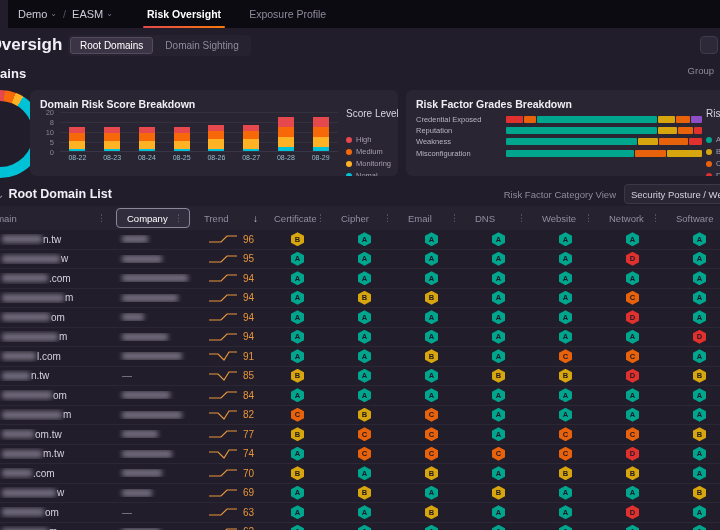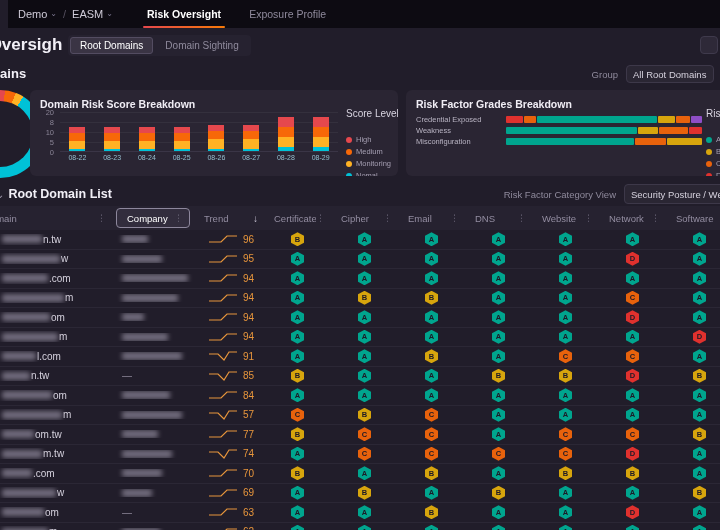--- a/index.html
+++ b/index.html
@@ -130,24 +130,20 @@
     </div>
   <div class="hdr-action"></div>
 </div>
 
 <div class="section-row">
   <div class="sec-clip">
     <div class="sec-title">Root Domains</div>
   </div>
   <div class="group-wrap">
     <span class="group-label">Group</span>
-    <div class="select group-select">
-      <span>All Root Domains</span>
-      <span class="chev">⌄</span>
-    </div>
   </div>
 </div>
 
 <div class="donut" style="background: conic-gradient(from -15deg, rgb(229, 72, 77) 0%, rgb(229, 72, 77) 6%, rgb(247, 104, 8) 6%, rgb(247, 104, 8) 10%, rgb(255, 178, 36) 10%, rgb(255, 178, 36) 13%, rgb(0, 194, 215) 13%, rgb(0, 194, 215) 100%);"></div>
 
 <div class="panel panel-score">
   <div class="panel-title">Domain Risk Score Breakdown</div>
   <div class="yaxis">
       <div class="ytick" style="top: 0px;">20</div>
       <div class="ytick" style="top: 10px;">8</div>
@@ -264,20 +260,29 @@
         <div class="gbar">
           <div class="gseg" style="width: 9%; background: rgb(224, 49, 46);"></div>
           <div class="gseg" style="width: 6%; background: rgb(232, 98, 12);"></div>
           <div class="gseg" style="width: 63%; background: rgb(0, 165, 142);"></div>
           <div class="gseg" style="width: 9%; background: rgb(215, 165, 13);"></div>
           <div class="gseg" style="width: 7%; background: rgb(232, 98, 12);"></div>
           <div class="gseg" style="width: 6%; background: rgb(142, 78, 198);"></div>
         </div>
       </div>
       <div class="grow">
+        <div class="glabel">Reputation</div>
+        <div class="gbar">
+          <div class="gseg" style="width: 78%; background: rgb(0, 165, 142);"></div>
+          <div class="gseg" style="width: 10%; background: rgb(215, 165, 13);"></div>
+          <div class="gseg" style="width: 8%; background: rgb(232, 98, 12);"></div>
+          <div class="gseg" style="width: 4%; background: rgb(224, 49, 46);"></div>
+        </div>
+      </div>
+      <div class="grow">
         <div class="glabel">Weakness</div>
         <div class="gbar">
           <div class="gseg" style="width: 68%; background: rgb(0, 165, 142);"></div>
           <div class="gseg" style="width: 10%; background: rgb(215, 165, 13);"></div>
           <div class="gseg" style="width: 15%; background: rgb(232, 98, 12);"></div>
           <div class="gseg" style="width: 7%; background: rgb(224, 49, 46);"></div>
         </div>
       </div>
       <div class="grow">
         <div class="glabel">Misconfiguration</div>
@@ -700,21 +705,21 @@
           <span class="blur" style="width: 60px;"></span>
           <span class="suffix">m</span>
         </div>
         <div class="td col-company">
           <span class="blur" style="width: 60px;"></span>
         </div>
         <div class="td col-trend">
           <svg width="30" height="14">
             <path d="M1,5 L10,5 L16,11 L21,3 L29,3" fill="none" stroke="#e8963c" stroke-width="1.2"></path>
           </svg>
-          <span class="score">57</span>
+          <span class="score">82</span>
         </div>
         <div class="td col-grade">
           <span class="hex" style="background: rgb(232, 98, 12);">C</span>
         </div>
         <div class="td col-grade">
           <span class="hex" style="background: rgb(215, 165, 13);">B</span>
         </div>
         <div class="td col-grade">
           <span class="hex" style="background: rgb(232, 98, 12);">C</span>
         </div>

